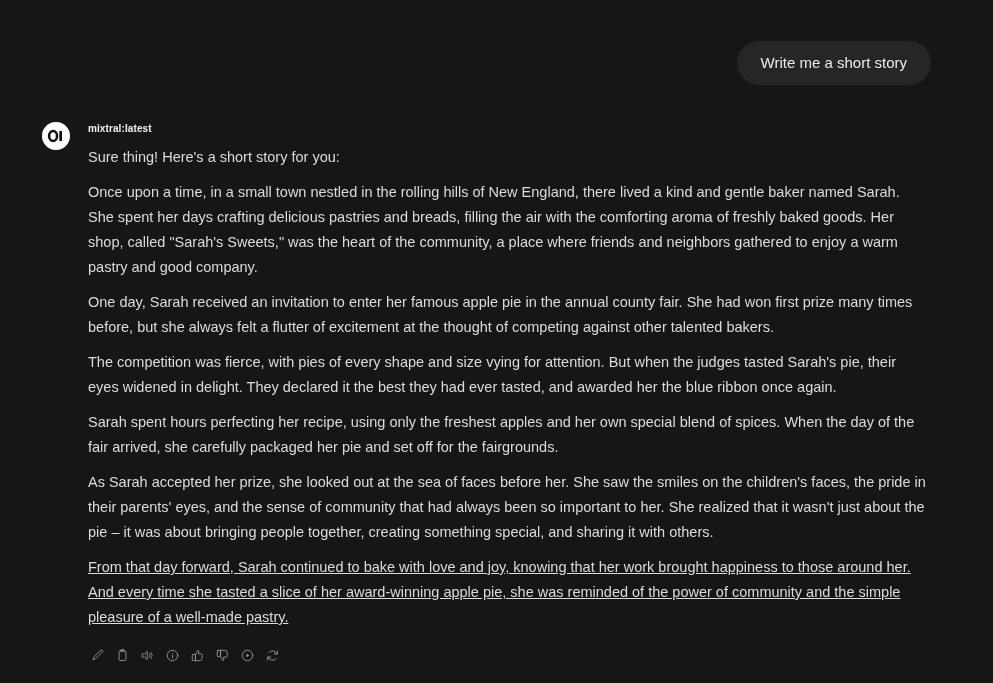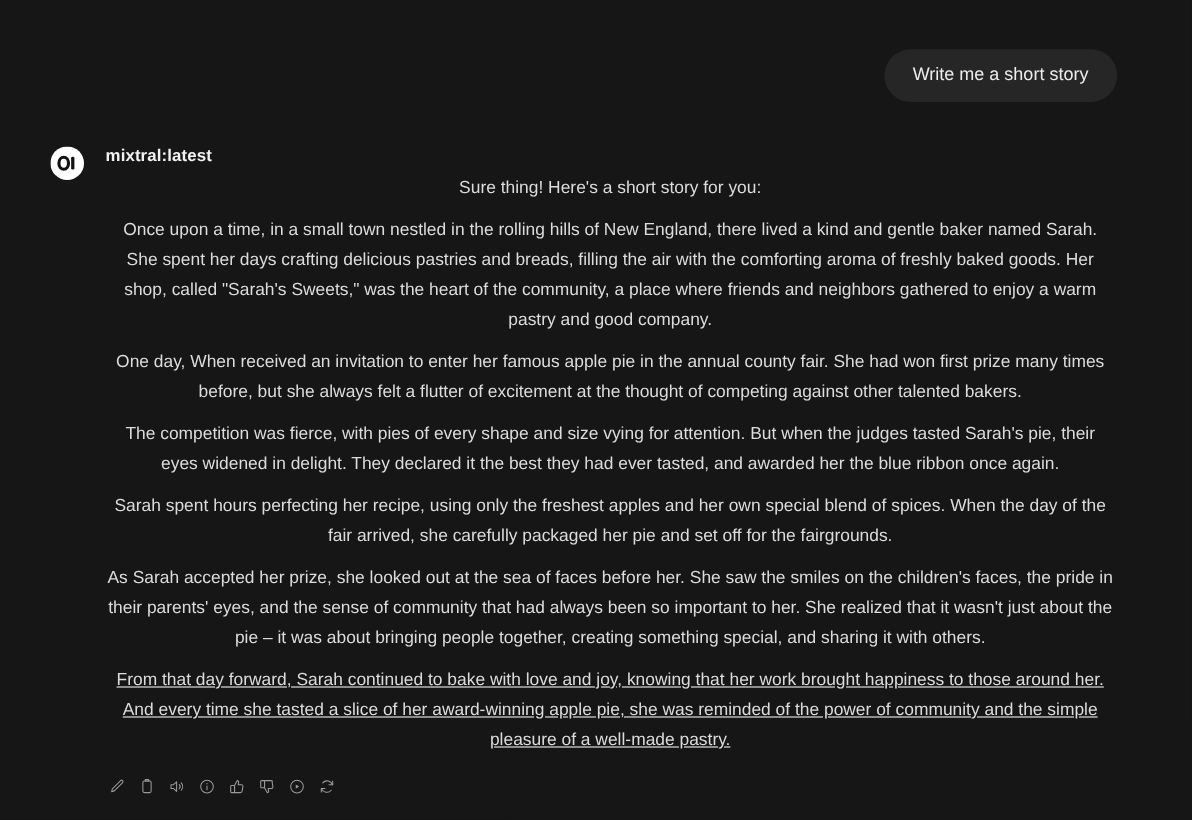--- a/index.html
+++ b/index.html
@@ -68,34 +68,33 @@
 
   .avatar svg { display: block; }
 
   .assistant-body {
     flex: 1 1 auto;
     min-width: 0;
     max-width: 841px;
   }
 
   .model-name {
-    font-size: 14px;
+    font-size: 10px;
     font-weight: bold;
     line-height: 18px;
     color: #f2f2f2;
     margin-bottom: 7px;
     letter-spacing: 0.1px;
   }
 
   .msg-text p {
     font-size: 14.5px;
     line-height: 25px;
     color: #dcdcdc;
     margin: 0 0 10px 0;
-    text-align: center;
   }
 
   .msg-text p:last-child { margin-bottom: 0; text-decoration: underline; }
 
   
   .actions {
     display: flex;
     align-items: center;
     gap: 0px;
     margin-top: 14px;
@@ -147,21 +146,21 @@
       </span>
     </div>
 
     <div class="assistant-body">
 
       <div class="model-name">mixtral:latest</div>
 
       <div class="msg-text">
         <p>Sure thing! Here's a short story for you:</p>
         <p>Once upon a time, in a small town nestled in the rolling hills of New England, there lived a kind and gentle baker named Sarah. She spent her days crafting delicious pastries and breads, filling the air with the comforting aroma of freshly baked goods. Her shop, called "Sarah's Sweets," was the heart of the community, a place where friends and neighbors gathered to enjoy a warm pastry and good company.</p>
-        <p>One day, When received an invitation to enter her famous apple pie in the annual county fair. She had won first prize many times before, but she always felt a flutter of excitement at the thought of competing against other talented bakers.</p>
+        <p>One day, Sarah received an invitation to enter her famous apple pie in the annual county fair. She had won first prize many times before, but she always felt a flutter of excitement at the thought of competing against other talented bakers.</p>
         <p>The competition was fierce, with pies of every shape and size vying for attention. But when the judges tasted Sarah's pie, their eyes widened in delight. They declared it the best they had ever tasted, and awarded her the blue ribbon once again.</p>
         <p>Sarah spent hours perfecting her recipe, using only the freshest apples and her own special blend of spices. When the day of the fair arrived, she carefully packaged her pie and set off for the fairgrounds.</p>
         <p>As Sarah accepted her prize, she looked out at the sea of faces before her. She saw the smiles on the children's faces, the pride in their parents' eyes, and the sense of community that had always been so important to her. She realized that it wasn't just about the pie – it was about bringing people together, creating something special, and sharing it with others.</p>
         <p>From that day forward, Sarah continued to bake with love and joy, knowing that her work brought happiness to those around her. And every time she tasted a slice of her award-winning apple pie, she was reminded of the power of community and the simple pleasure of a well-made pastry.</p>
       </div>
 
       <div class="actions">
 
         <button class="action-btn" title="Edit">
           <span>

